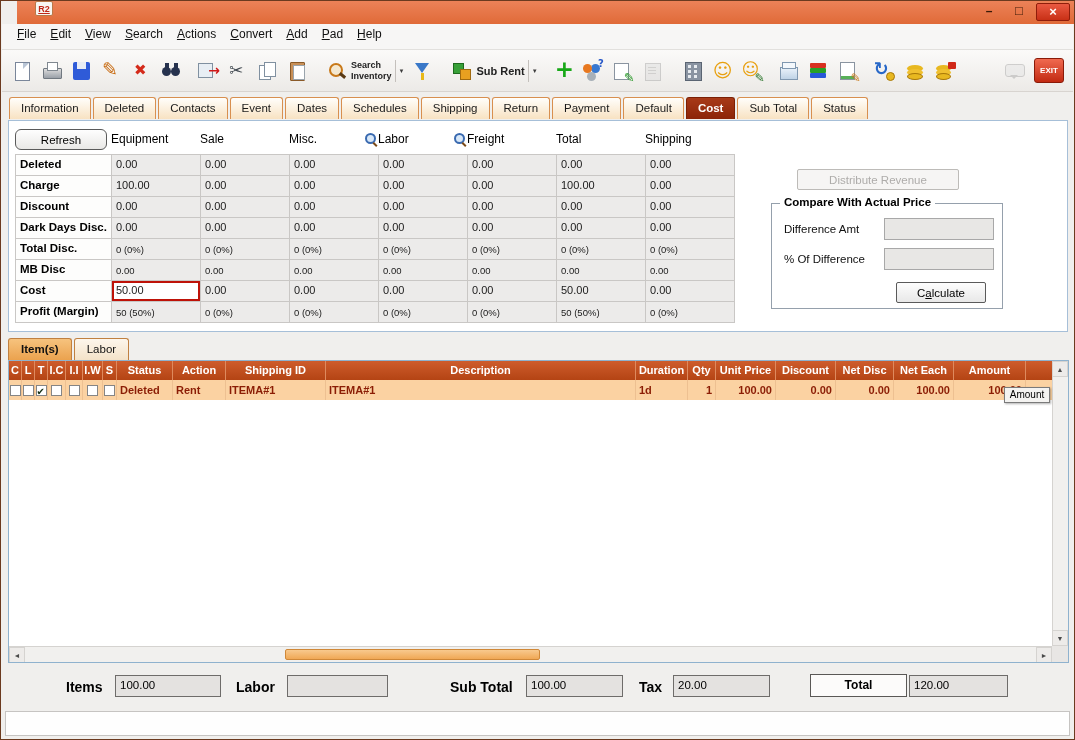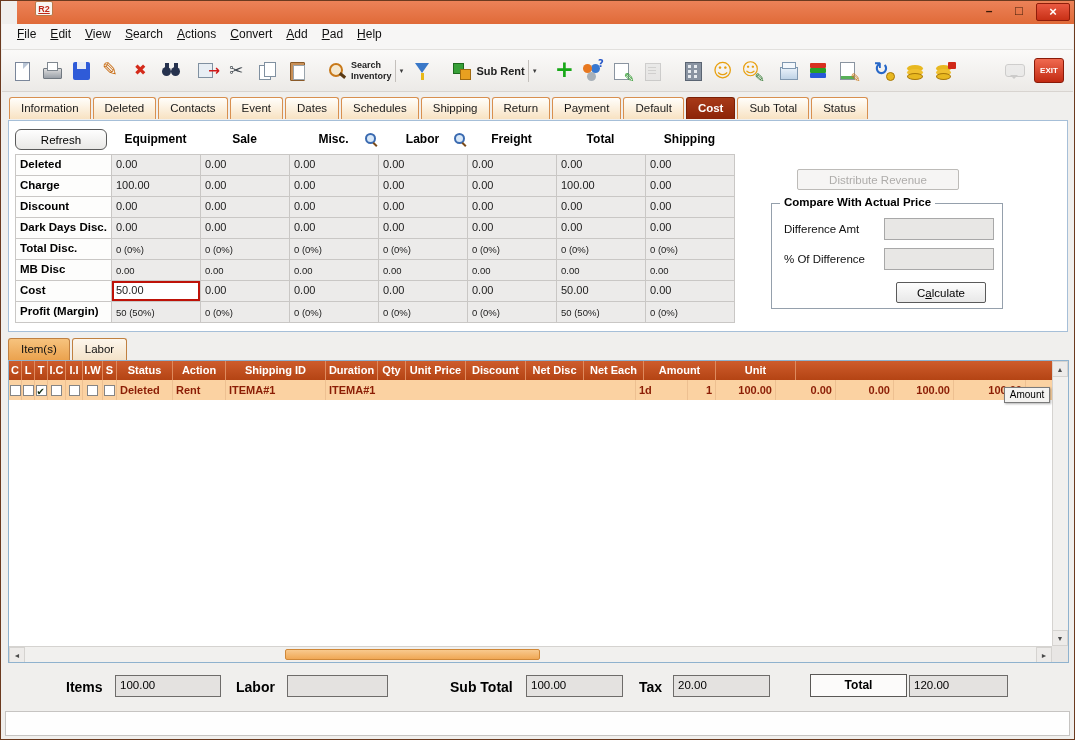--- a/index.html
+++ b/index.html
@@ -83,39 +83,39 @@
 .mag::after{content:"";position:absolute;left:10px;top:10px;width:5px;height:2px;background:#7A4A18;transform:rotate(45deg);transform-origin:0 0}
 
 .tabstrip{position:absolute;top:91px;left:1px;right:1px;height:27px;display:flex;align-items:flex-end;padding:0 7px;gap:2px;background:#F0EFED}
 .tab{height:22px;line-height:20px;padding:0 11px;font-size:11.5px;color:#1a1a1a;background:linear-gradient(#FFFEFB,#F8E2C2);border:1px solid #D88F4F;border-bottom:none;border-radius:3px 3px 0 0}
 .tab.active{background:linear-gradient(#A83A18,#8C2408);color:#fff;font-weight:bold;border-color:#7A2005}
 
 .cost-panel{position:absolute;left:7px;top:119px;width:1060px;height:212px;background:#fff;border:1px solid #A6BFD8}
 .cost-header{position:absolute;left:6px;top:5px;height:27px;display:flex}
 .refresh-wrap{width:96px}
 .refresh-btn{width:92px;height:21px;margin-top:3px;border:1px solid #5A5A5A;border-radius:6px;background:linear-gradient(#FEFEFE,#E9E8E6);font-size:11.5px;font-family:inherit}
-.chead{width:89px;text-align:center;font-weight:bold;font-size:12px;line-height:27px;position:relative;color:#000}
+.chead{width:89px;text-align:left;font-weight:normal;font-size:12px;line-height:27px;position:relative;color:#000}
 .hdr-mag{position:absolute;right:0;top:6px}
 .cost-grid{position:absolute;left:6px;top:33px;display:grid;grid-template-columns:96px repeat(7,89px);border-top:1px solid #C9C7C5;border-left:1px solid #C9C7C5}
 .ccell{height:21px;border-right:1px solid #C9C7C5;border-bottom:1px solid #C9C7C5;font-size:11px;padding:3px 0 0 4px;background:#ECEBEA;color:#1a1a1a;overflow:hidden;white-space:nowrap}
 .ccell.lbl{background:#FDFDFC;font-weight:bold;font-size:11.5px;color:#000;padding-top:3px}
 .ccell.sm{font-size:9.5px;padding-top:5px}
 .ccell.hl{background:#fff;box-shadow:inset 0 0 0 2px #BE1208}
 .dist-btn{position:absolute;left:788px;top:48px;width:162px;height:21px;border:1px solid #BDBBB8;background:#F6F5F4;color:#AEACAA;font-size:11.5px;border-radius:2px;font-family:inherit}
 .compare-group{position:absolute;left:762px;top:82px;width:232px;height:106px;border:1px solid #95A0AC}
 .compare-title{position:absolute;left:8px;top:-8px;background:#fff;padding:0 4px;font-weight:bold;font-size:11.5px;white-space:nowrap}
 .cmp-label{position:absolute;font-size:11.5px;color:#111}
 .l1{left:12px;top:19px}.l2{left:12px;top:49px}
 .cmp-input{position:absolute;width:110px;height:22px;background:#E8E7E5;border:1px solid #A8A8A8}
 .i1{left:112px;top:14px}.i2{left:112px;top:44px}
 .calc-btn{position:absolute;left:124px;top:78px;width:90px;height:21px;border:1px solid #5A5A5A;border-radius:2px;background:linear-gradient(#FDFDFD,#E8E8E8);font-size:11.5px;font-family:inherit}
 
 .items-tabs{position:absolute;left:7px;top:337px;height:22px;display:flex;gap:2px}
 .itab{padding:0 12px;line-height:20px;font-size:11.5px;border:1px solid #C08040;border-bottom:none;border-radius:3px 3px 0 0;color:#111}
-.itab.active{background:linear-gradient(#F6C37E,#EBA24E);font-weight:normal}
+.itab.active{background:linear-gradient(#F6C37E,#EBA24E);font-weight:bold}
 .itab.inactive{background:linear-gradient(#FDF6EC,#F3E2C8)}
 .items-grid{position:absolute;left:7px;top:359px;width:1061px;height:303px;border:1px solid #8FB2CE;background:#fff;overflow:hidden}
 .grid-header,.grid-row{position:absolute;left:0;width:1043px;overflow:hidden;white-space:nowrap;display:flex}
 .grid-header{top:0;height:19px;background:linear-gradient(#CE5C2C,#B44414)}
 .gh{flex:none;height:19px;line-height:19px;color:#fff;font-weight:bold;font-size:11px;text-align:center;border-right:1px solid #DE8A5E;overflow:hidden}
 .grid-row{top:19px;height:20px;background:#FBD2A2}
 .gc{flex:none;height:20px;line-height:20px;font-size:11px;font-weight:bold;color:#8B1D05;padding:0 3px;border-right:1px solid #EDC091;overflow:hidden}
 .al{text-align:left}.ar{text-align:right}.ac{text-align:center;padding:0}
 .cb{display:inline-block;width:11px;height:11px;background:#fff;border:1px solid #858585;vertical-align:middle;position:relative;top:-1px}
 .cb.checked::after{content:"\2714";position:absolute;left:0;top:-4px;font-size:10px;color:#143014}
@@ -371,20 +371,21 @@
         <div class="gh" style="width: 13px;">C</div>
         <div class="gh" style="width: 13px;">L</div>
         <div class="gh" style="width: 13px;">T</div>
         <div class="gh" style="width: 18px;">I.C</div>
         <div class="gh" style="width: 17px;">I.I</div>
         <div class="gh" style="width: 20px;">I.W</div>
         <div class="gh" style="width: 14px;">S</div>
         <div class="gh" style="width: 56px;">Status</div>
         <div class="gh" style="width: 53px;">Action</div>
         <div class="gh" style="width: 100px;">Shipping ID</div>
+        <div class="gh" style="width: 310px;">Description</div>
         <div class="gh" style="width: 52px;">Duration</div>
         <div class="gh" style="width: 28px;">Qty</div>
         <div class="gh" style="width: 60px;">Unit Price</div>
         <div class="gh" style="width: 60px;">Discount</div>
         <div class="gh" style="width: 58px;">Net Disc</div>
         <div class="gh" style="width: 60px;">Net Each</div>
         <div class="gh" style="width: 72px;">Amount</div>
         <div class="gh" style="width: 80px;">Unit</div>
       </div>
     <div class="grid-row" id="gridRow">

